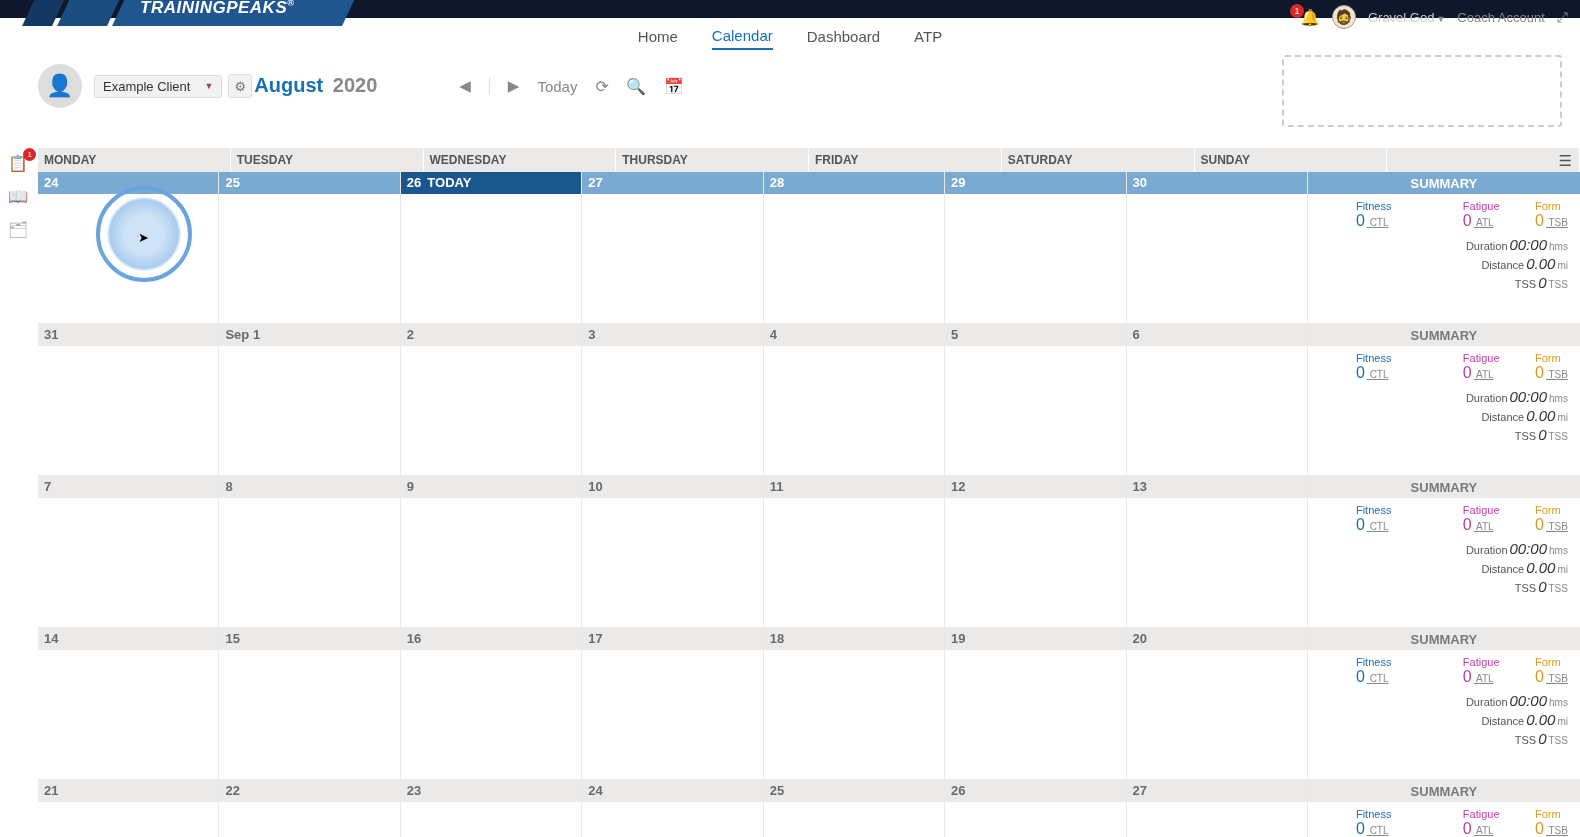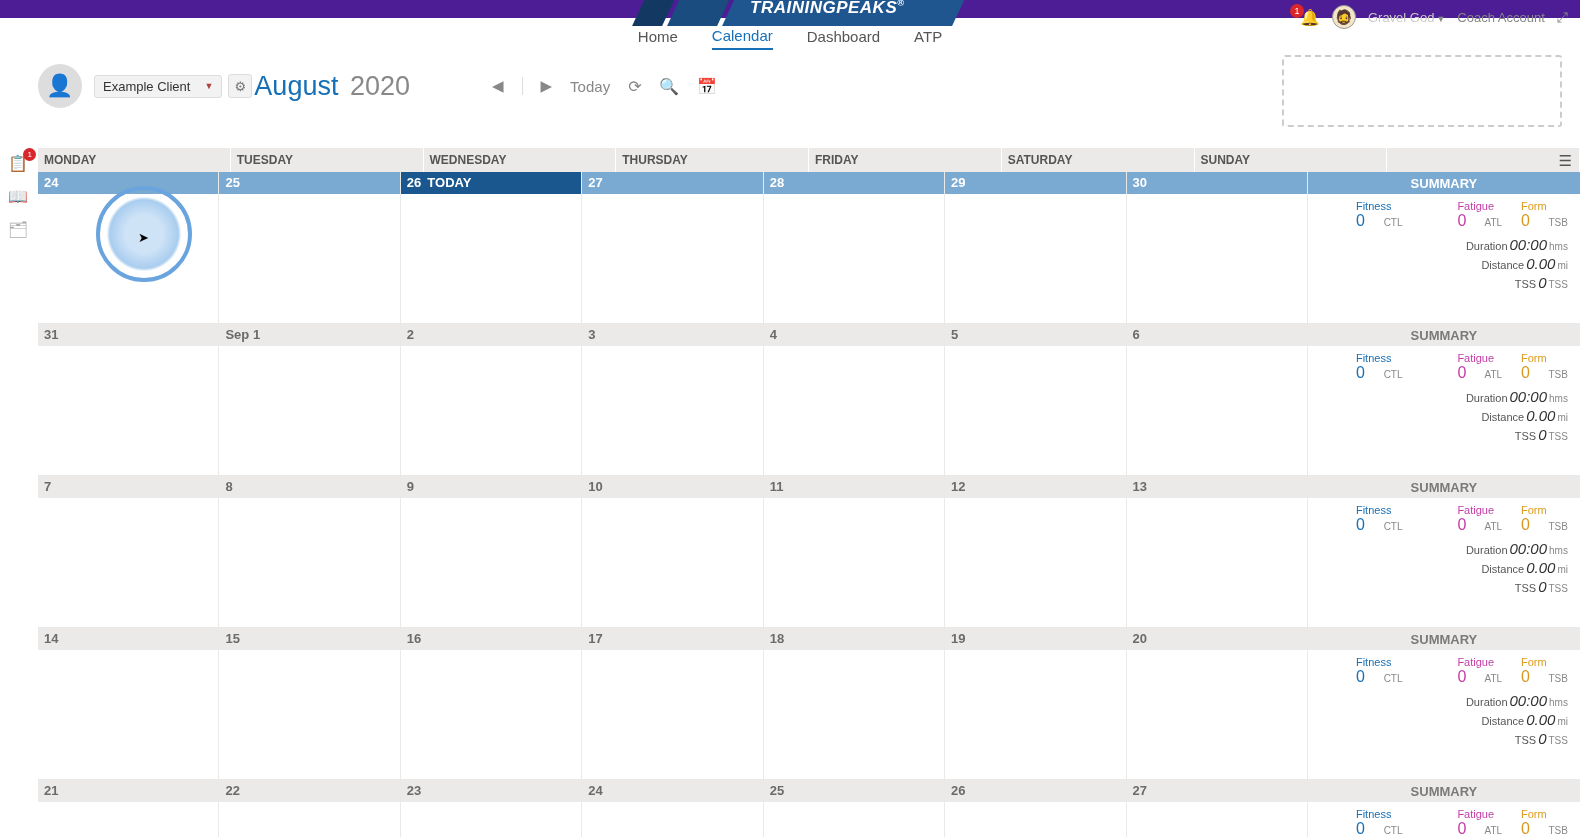--- a/index.html
+++ b/index.html
@@ -1,19 +1,19 @@
 <!DOCTYPE html>
 <html><head>
 <meta charset="utf-8">
 <style>
 * { margin:0; padding:0; box-sizing:border-box; font-family:Arial,Helvetica,sans-serif; }
 body { background:#fff; width:1580px; height:837px; overflow:hidden; }
 
 
-.topbar { height:18px; background:#4c1d95; display:flex; align-items:center; position:relative;justify-content:center; }
+.topbar { height:18px; background:#0f172a; display:flex; align-items:center; position:relative; }
 .logo-wrap { position:relative; width:360px; height:34px; overflow:hidden; }
 .skew { position:absolute; top:0; height:34px; transform:skewX(-25deg); }
 .skew.s1 { left:30px; width:30px; background:#133963; }
 .skew.s2 { left:65px; width:50px; background:#1a4c7f; }
 .skew.s3 { left:120px; width:230px; background:#20568f; }
 .logo-text { position:absolute; left:140px; top:6px; color:#fff; font-weight:bold; font-style:italic; font-size:17px; letter-spacing:0.5px; }
 .logo-text .r { font-size:9px; vertical-align:top; }
 .topbar-right { position:absolute; right:12px; top:0; height:34px; display:flex; align-items:center; gap:12px; }
 .bell { position:relative; color:#aaa; font-size:16px; }
 .bell-badge { position:absolute; top:-4px; left:-10px; width:14px; height:14px; border-radius:50%; background:#d9262a; color:#fff; font-size:9px; display:flex; align-items:center; justify-content:center; }
@@ -30,21 +30,21 @@
 .dropzone { position:absolute; right:18px; top:55px; width:280px; height:72px; border:2px dashed #ccc; border-radius:3px; }
 
 
 .header { display:flex; align-items:center; padding:6px 0 6px 38px; gap:12px; position:relative; }
 .avatar-big { width:44px; height:44px; border-radius:50%; background:#ddd; display:flex; align-items:center; justify-content:center; color:#fff; font-size:22px; }
 .client-wrap { display:flex; flex-direction:row; gap:2px; }
 .client-sel-row { display:flex; gap:6px; align-items:center; }
 .client-select { background:#f2f2f2; border:1px solid #ddd; border-radius:3px; padding:3px 8px; font-size:13px; color:#333; display:flex; align-items:center; gap:14px; }
 .client-select .tri { color:#b0413e; font-size:9px; }
 .gear-btn { width:24px; height:24px; background:#f2f2f2; border:1px solid #ddd; border-radius:3px; display:flex; align-items:center; justify-content:center; color:#777; font-size:13px; }
-.month-title { font-size:27px; color:#1670b8; font-weight:400; }
+.month-title { font-size:20px; color:#1670b8; font-weight:700; }
 .month-title .year { color:#888; margin-left:4px; }
 
 
 .toolbar { display:flex; align-items:center; gap:18px; margin-left:70px; }
 .tb-btn { color:#888; font-size:15px; cursor:pointer; }
 .tb-divider { width:1px; height:18px; background:#ddd; }
 .today-btn { color:#888; font-size:15px; }
 .refresh-icon, .search-icon, .calrange-icon { color:#888; font-size:16px; }
 
 
@@ -66,21 +66,21 @@
 .week.current .date-strip { background:#7aa9d2; }
 .week.current .date-strip.today { background:#1a578f; }
 .week.current .date { color:#fff; }
 .week .summary { flex:0 0 272px; padding:8px 12px; font-size:12px; }
 
 .summary-title { text-align:center; font-weight:bold; color:#7a7a7a; font-size:13px; margin-bottom:6px; }
 .fit-row { display:flex; justify-content:space-between; margin-bottom:6px; }
 .fit-col { text-align:left; }
 .fit-label { font-size:11px; display:block; }
 .fit-val { font-size:16px; }
-.fit-unit { font-size:10px; margin-left:16px; }
+.fit-unit { font-size:10px; margin-left:2px;text-decoration:underline; }
 .cl-fitness .fit-label,.cl-fitness .fit-val{color:#1a6fb3;padding-left:36px;} .cl-fitness .fit-unit{color:#888;}
 .cl-fatigue .fit-label,.cl-fatigue .fit-val{color:#c43da6;padding-left:36px;} .cl-fatigue .fit-unit{color:#888;}
 .cl-form .fit-label,.cl-form .fit-val{color:#d99a1c;} .cl-form .fit-unit{color:#888;}
 .stat-line { display:flex; justify-content:flex-end; align-items:baseline; gap:2px; color:#555; font-size:11px; margin:2px 0; }
 .stat-line .big { font-size:15px; color:#333;font-style:italic; }
 .stat-line .unit { font-size:10px; color:#888; }
 
 .week .day-body { position:absolute; top:22px; left:0; right:0; bottom:0; }
 
 

